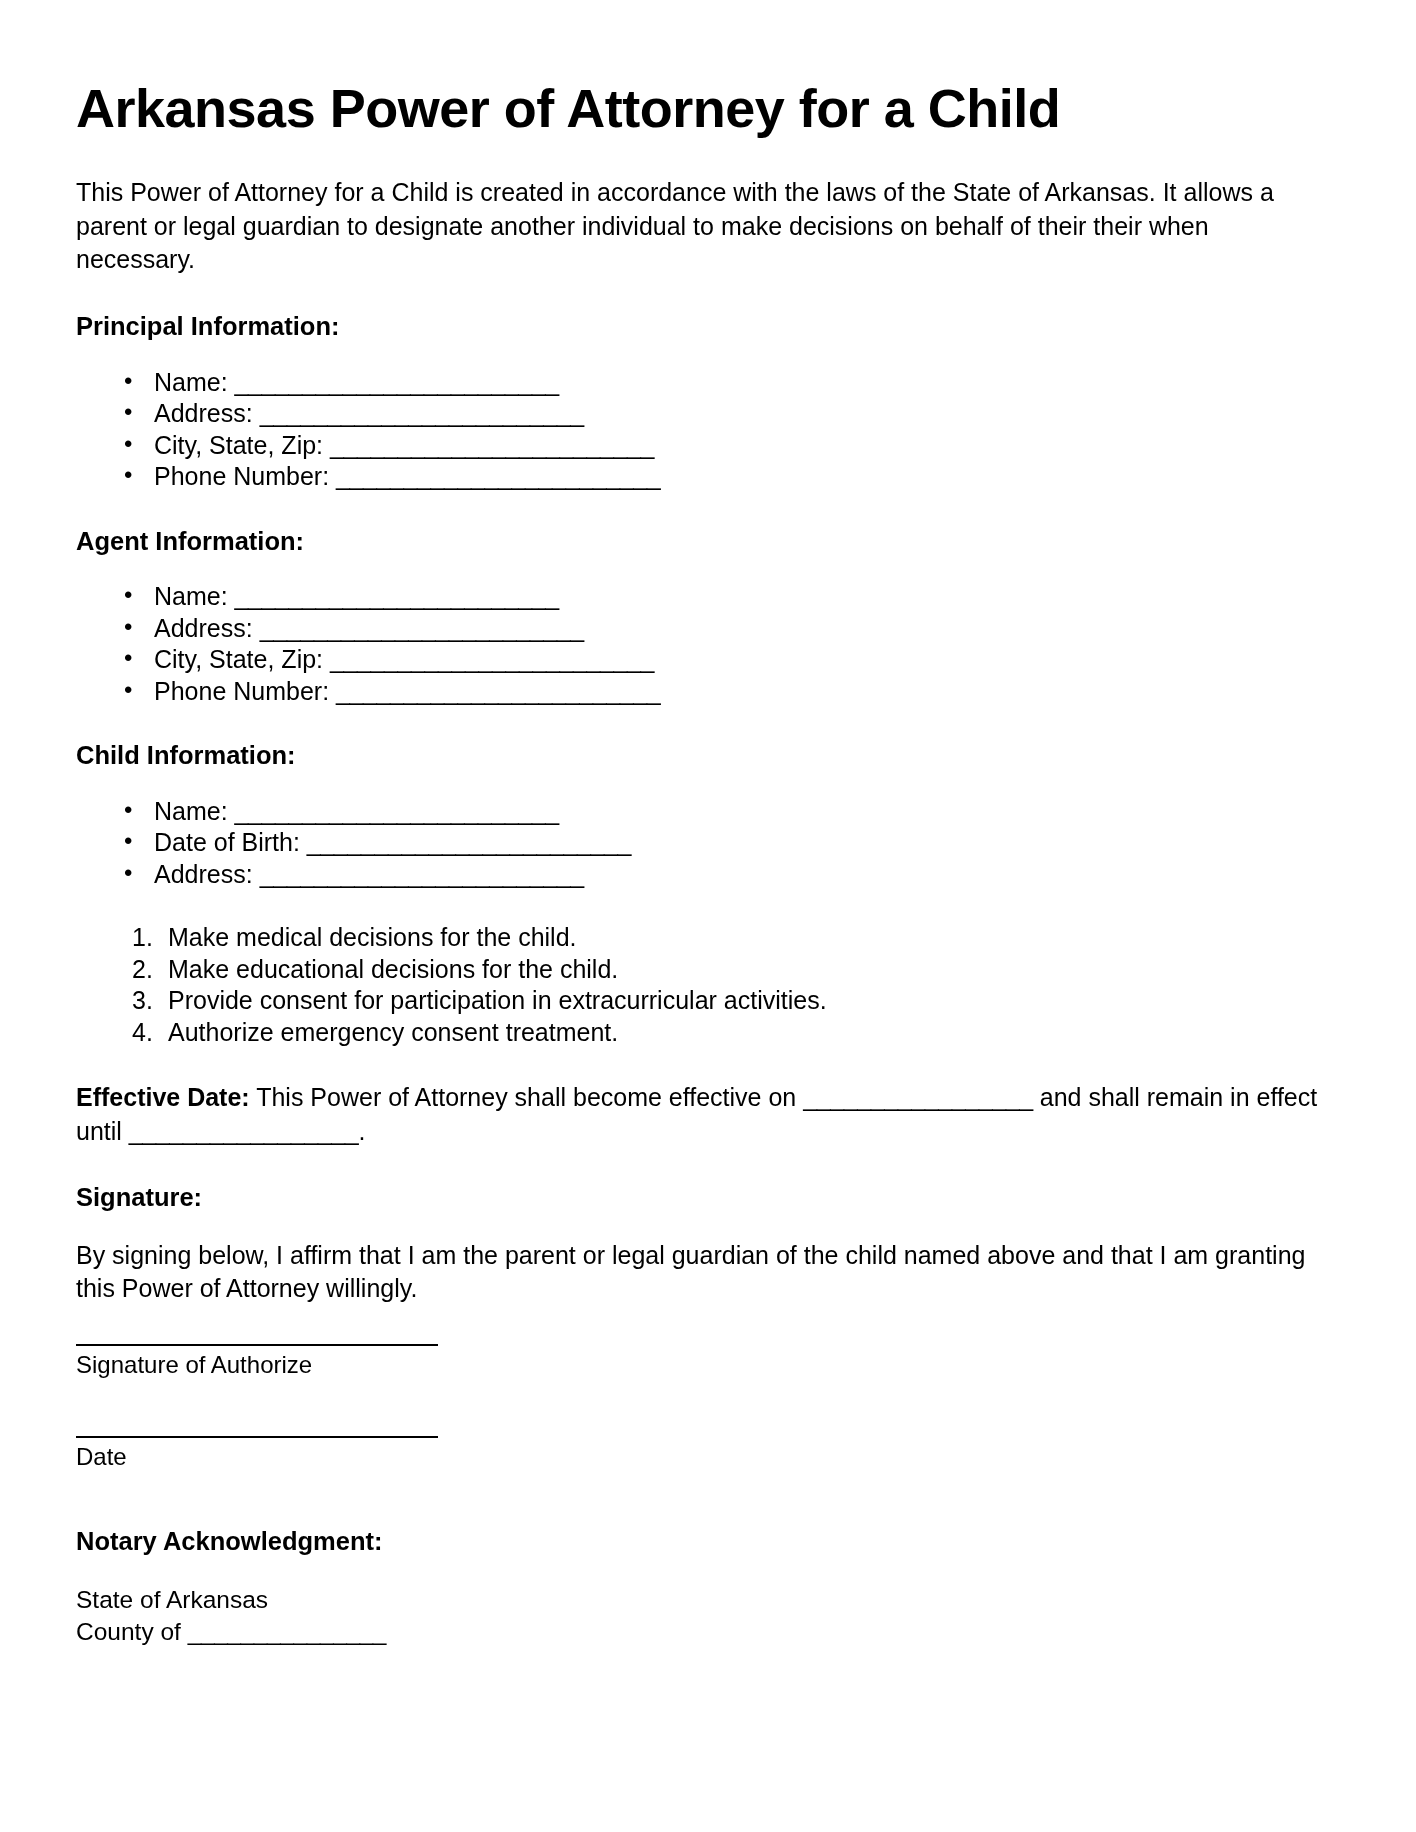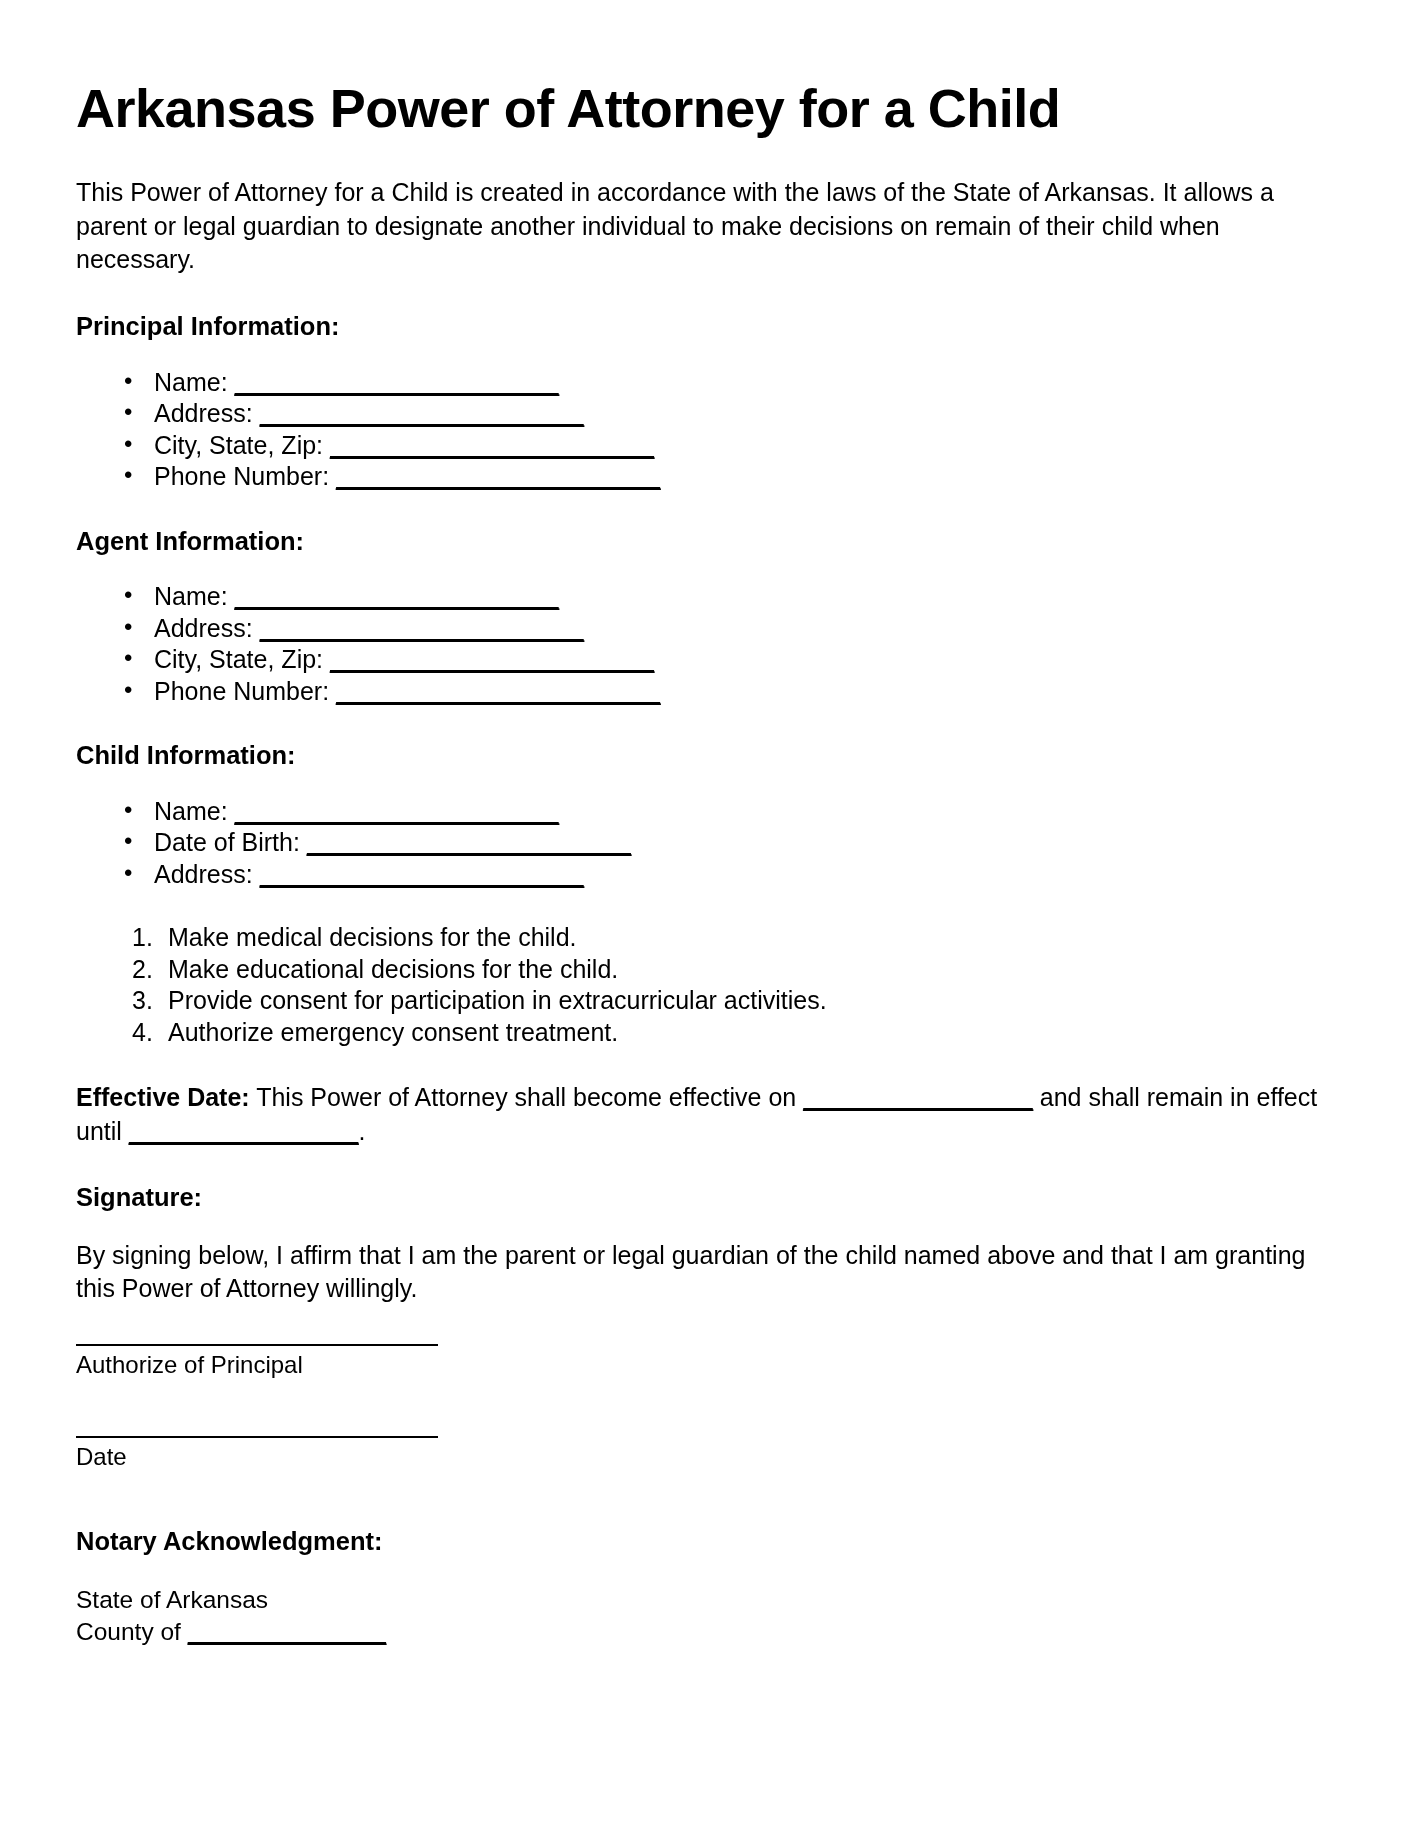--- a/index.html
+++ b/index.html
@@ -59,21 +59,20 @@
   }
   ul.field-list li::before {
     content: "\2022";
     position: absolute;
     left: 0;
     top: -1px;
     font-size: 24px;
   }
   .blank {
     letter-spacing: -0.4px;
-    text-decoration: underline;
   }
   ol.auth-list {
     list-style: none;
     counter-reset: authitem;
     margin: 0 0 34px 0;
     padding: 0 0 0 56px;
   }
   ol.auth-list li {
     font-size: 25px;
     line-height: 1.18;
@@ -132,21 +131,21 @@
     white-space: nowrap;
   }
 </style>
 </head>
 <body>
 
 <div class="page">
 
   <h1 class="doc-title">Arkansas Power of Attorney for a Child</h1>
 
-  <p class="body-text">This Power of Attorney for a Child is created in accordance with the laws of the State of Arkansas. It allows a parent or legal guardian to designate another individual to make decisions on remain of their child when necessary.</p>
+  <p class="body-text">This Power of Attorney for a Child is created in accordance with the laws of the State of Arkansas. It allows a parent or legal guardian to designate another individual to make decisions on behalf of their their when necessary.</p>
 
   <h2 class="section-head">Principal Information:</h2>
   <ul class="field-list">
     <li><span>Name:</span> <span class="blank">________________________</span></li>
     <li><span>Address:</span> <span class="blank">________________________</span></li>
     <li><span>City, State, Zip:</span> <span class="blank">________________________</span></li>
     <li><span>Phone Number:</span> <span class="blank">________________________</span></li>
   </ul>
 
   <h2 class="section-head">Agent Information:</h2>
@@ -173,21 +172,21 @@
   </ol>
 
   <p class="effective"><b>Effective Date:</b><span> This Power of Attorney shall become effective on </span><span class="blank">_________________</span><span> and shall remain in effect until </span><span class="blank">_________________</span><span>.</span></p>
 
   <h2 class="section-head">Signature:</h2>
 
   <p class="body-text">By signing below, I affirm that I am the parent or legal guardian of the child named above and that I am granting this Power of Attorney willingly.</p>
 
   <div class="sig-block">
     <div class="sig-line"></div>
-    <p class="sig-label">Authorize of Principal</p>
+    <p class="sig-label">Signature of Authorize</p>
     <div class="sig-line"></div>
     <p class="sig-label">Date</p>
   </div>
 
   <h2 class="notary-head">Notary Acknowledgment:</h2>
   <p class="notary-line">State of Arkansas</p>
   <p class="notary-line"><span>County of </span><span class="blank">_______________</span></p>
 
 
 </div>

